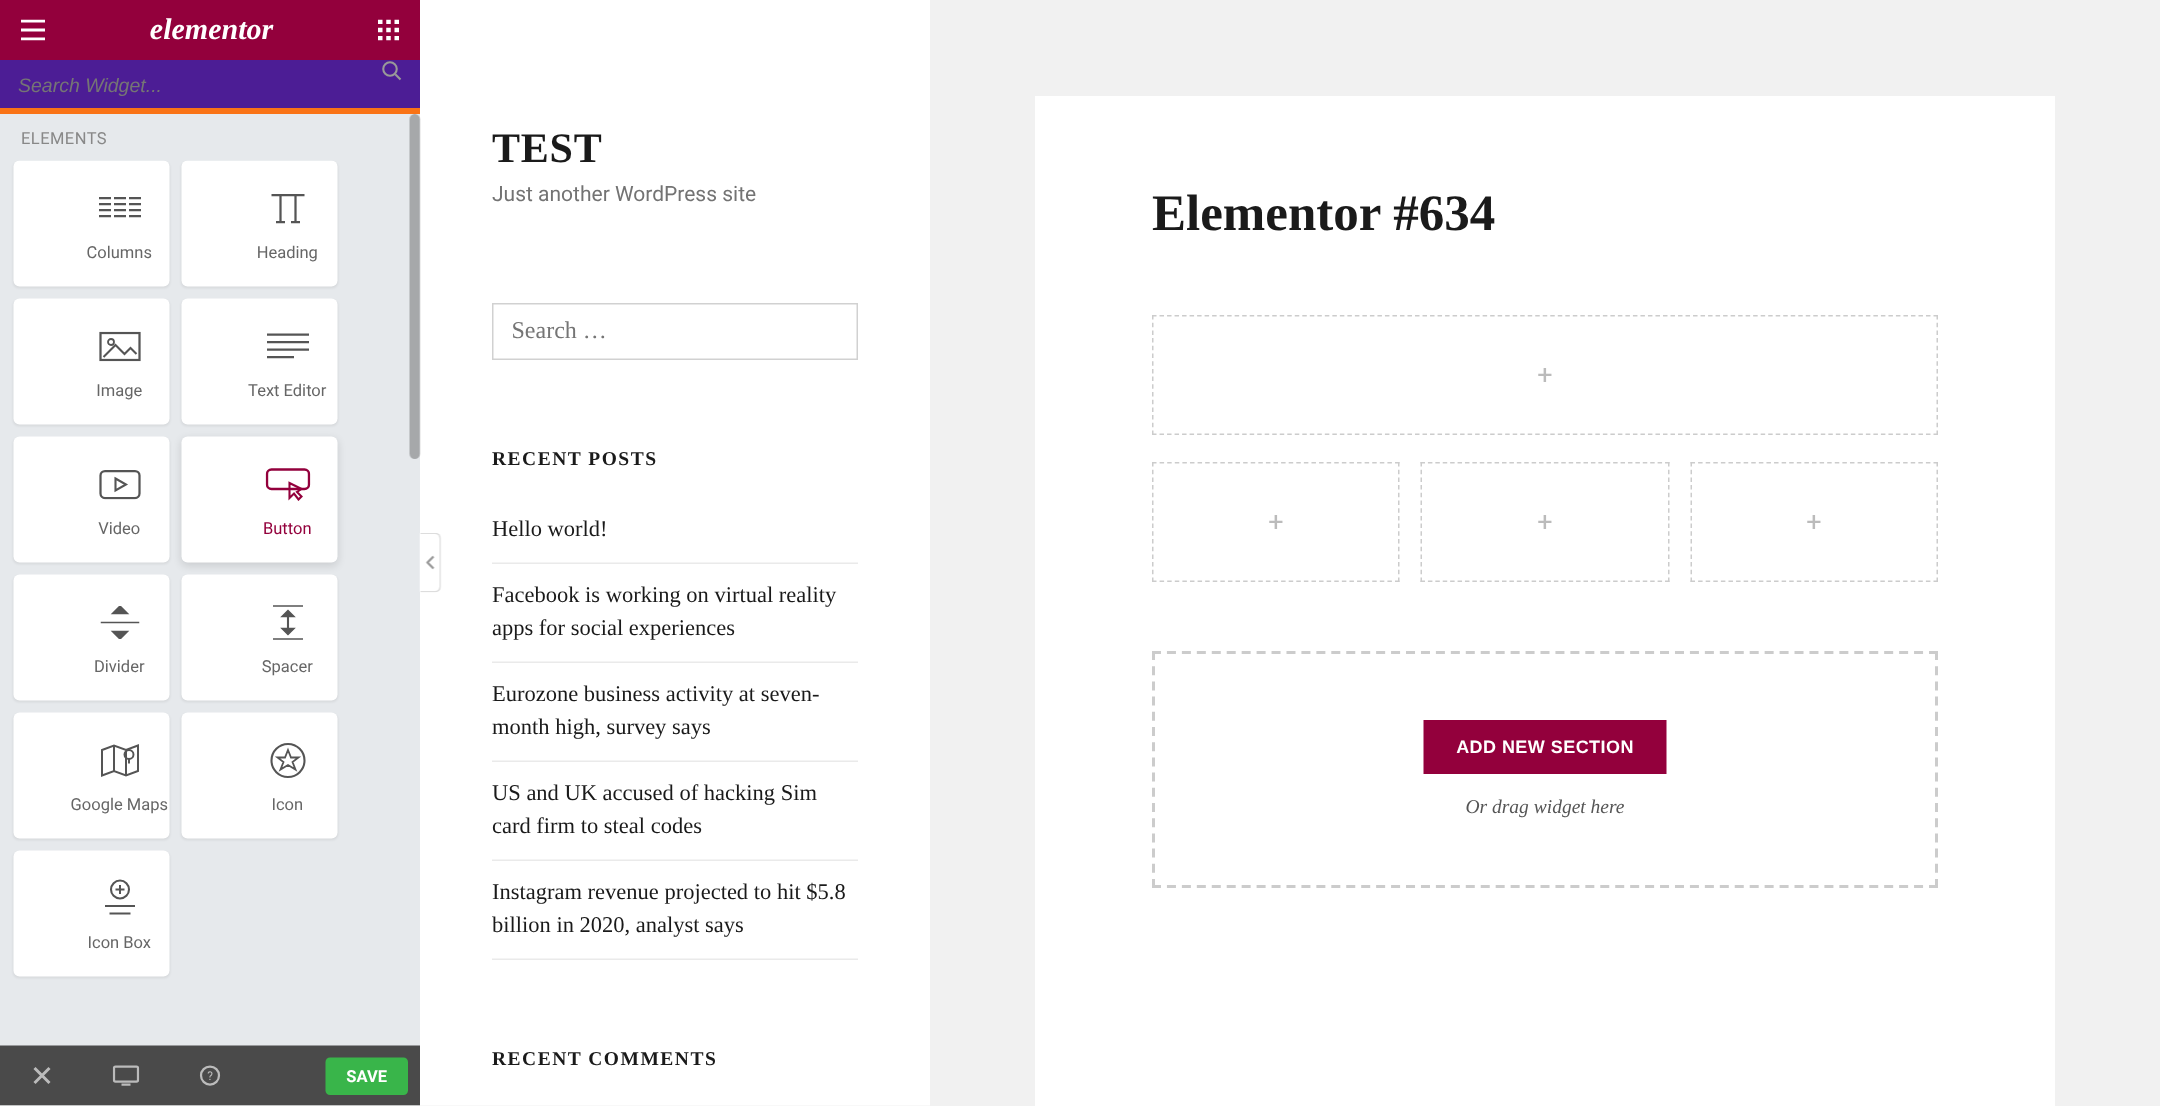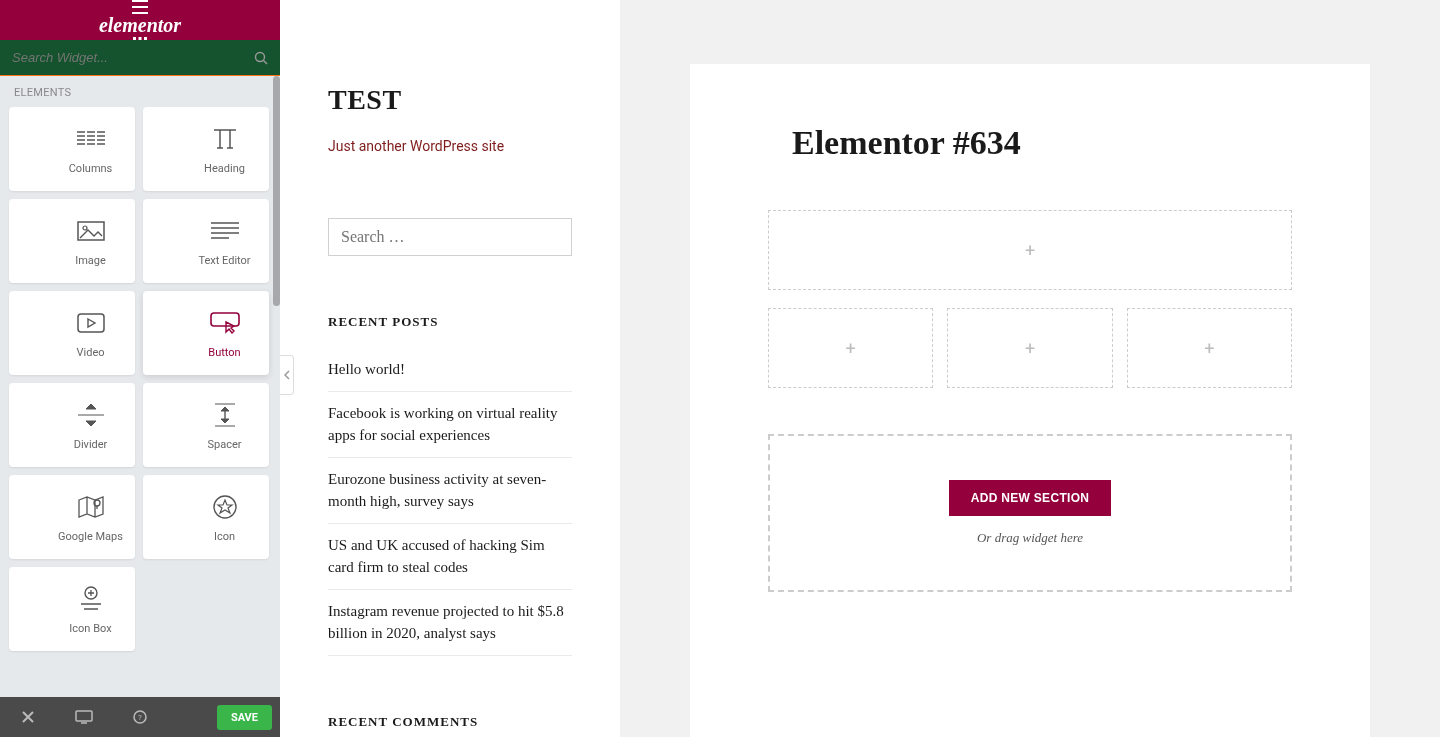--- a/index.html
+++ b/index.html
@@ -1,59 +1,59 @@
 <!DOCTYPE html>
 <html><head>
 <meta charset="utf-8">
 <style>
 * { margin: 0; padding: 0; box-sizing: border-box; }
 body { font-family: -apple-system, BlinkMacSystemFont, "Segoe UI", Roboto, sans-serif; background: #f1f1f1; overflow: hidden; }
 .app { display: flex; width: 1440px; height: 737px; }
 
 
 .sidebar { width: 280px; background: #e6e9ec; display: flex; flex-direction: column; position: relative; }
-.sb-header { background: #93003c; height: 40px; display: flex; align-items: center; justify-content: space-between; padding: 0 14px; flex-direction: column; }
+.sb-header { background: #93003c; height: 40px; display: flex; align-items: center; justify-content: space-between; padding: 0 14px; }
 .sb-burger { color: #fff; cursor: pointer; }
 .sb-brand { color: #fff; font-family: cursive; font-size: 20px; font-style: italic; font-weight: 600; }
 .sb-grid-icon { color: #fff; cursor: pointer; }
 
-.sb-search { height: 36px; background: #14532d; display: flex; align-items: center; padding: 0 12px; border-bottom: 1px solid #f97316; }
+.sb-search { height: 36px; background: #4c1d95; display: flex; padding: 0 12px; border-bottom: 4px solid #f97316; }
 .sb-search input { border: none; outline: none; flex: 1; font-size: 13px; font-style: italic; color: #999; background: transparent; }
 .sb-search .search-glyph { color: #aaa; }
 
 .sb-section-label { font-size: 11px; color: #888; padding: 10px 14px 8px; letter-spacing: 0.3px; }
 
 .widgets { padding: 0 9px; flex: 1; overflow-y: auto; display: flex; flex-wrap: wrap; gap: 8px; align-content: flex-start; }
-.widget-card { width: 126px; height: 84px; background: #fff; border-radius: 4px; display: flex; flex-direction: column; align-items: center; justify-content: center; gap: 8px; cursor: grab; box-shadow: 0 1px 2px rgba(0,0,0,0.08); padding-left: 37px; }
+.widget-card { width: 104px; height: 84px; background: #fff; border-radius: 4px; display: flex; flex-direction: column; align-items: center; justify-content: center; gap: 8px; cursor: grab; box-shadow: 0 1px 2px rgba(0,0,0,0.08); padding-left: 37px; }
 .widget-card .w-icon { color: #555; height: 30px; display: flex; align-items: center; }
 .widget-card .w-label { font-size: 11px; color: #666; }
 .widget-card.active { box-shadow: 0 2px 6px rgba(0,0,0,0.12); }
 .widget-card.active .w-icon, .widget-card.active .w-label { color: #93003c; }
 
 .sb-footer { background: #4a4a4a; height: 40px; display: flex; align-items: center; color: #ccc; }
 .sb-footer .fbtn { width: 56px; display: flex; justify-content: center; cursor: pointer; color: #bbb; }
 .sb-footer .save { margin-left: auto; margin-right: 8px; background: #39b54a; color: #fff; font-size: 11px; font-weight: 700; padding: 6px 14px; border-radius: 3px; cursor: pointer; }
 
 .collapse-handle { position: absolute; right: -14px; top: 355px; width: 14px; height: 40px; background: #fff; border: 1px solid #ddd; border-left: none; border-radius: 0 4px 4px 0; display: flex; align-items: center; justify-content: center; color: #999; font-size: 11px; cursor: pointer; }
 .sb-scroll-thumb { position: absolute; right: 0; top: 76px; width: 7px; height: 230px; background: rgba(0,0,0,0.28); border-radius: 4px; }
 
 
 .preview { flex: 1; display: flex; background: #f1f1f1; overflow: auto; padding: 0; }
 .wp-sidebar { width: 340px; background: #fff; padding: 84px 48px 26px 48px; }
 .wp-title { font-family: Georgia, serif; font-size: 28px; font-weight: 800; color: #1a1a1a; letter-spacing: 0.5px; }
-.wp-tagline { color: #7f1d1d; font-size: 14px; margin-top: 22px; }
+.wp-tagline { color: #737373; font-size: 14px; margin-top: 6px; }
 .wp-search { margin-top: 64px; }
 .wp-search input { width: 100%; padding: 9px 12px; border: 1px solid #d1d1d1; font-size: 16px; color: #666; font-family: Georgia, serif; }
 .wp-h { font-family: Liberation Serif, serif; font-size: 13px; font-weight: 800; letter-spacing: 1px; color: #1a1a1a; margin-top: 58px; margin-bottom: 18px; }
 .wp-posts { list-style: none; }
 .wp-posts li { font-family: Georgia, serif; color: #007acc; color: #1a1a1a; font-size: 15px; padding: 10px 0; border-bottom: 1px solid #eaeaea; line-height: 1.5; cursor: pointer; }
 
 .canvas-area { flex: 1; padding: 64px 70px; }
 .canvas { background: #fff; width: 100%; min-height: 680px; padding: 60px 78px; }
-.page-title { font-family: Georgia, serif; font-size: 34px; font-weight: 800; color: #1a1a1a; margin-bottom: 48px; margin-left: 24px; }
+.page-title { font-family: Georgia, serif; font-size: 34px; font-weight: 800; color: #1a1a1a; margin-bottom: 48px; }
 
 .section-row { display: flex; gap: 14px; margin-bottom: 18px; }
 .drop-col { flex: 1; border: 1px dashed #ccc; height: 80px; display: flex; align-items: center; justify-content: center; color: #bbb; font-size: 18px; cursor: pointer; background: #fafafa00; }
 
 .add-section { border: 2px dashed #ccc; margin-top: 46px; padding: 44px 20px; text-align: center; }
 .add-btn { background: #93003c; color: #fff; border: none; padding: 11px 22px; font-size: 12px; font-weight: 700; letter-spacing: 0.3px; cursor: pointer; }
 .drag-hint { font-family: Georgia, serif; font-style: italic; color: #555; font-size: 13px; margin-top: 14px; }
 
 svg { display: block; }
 </style>

